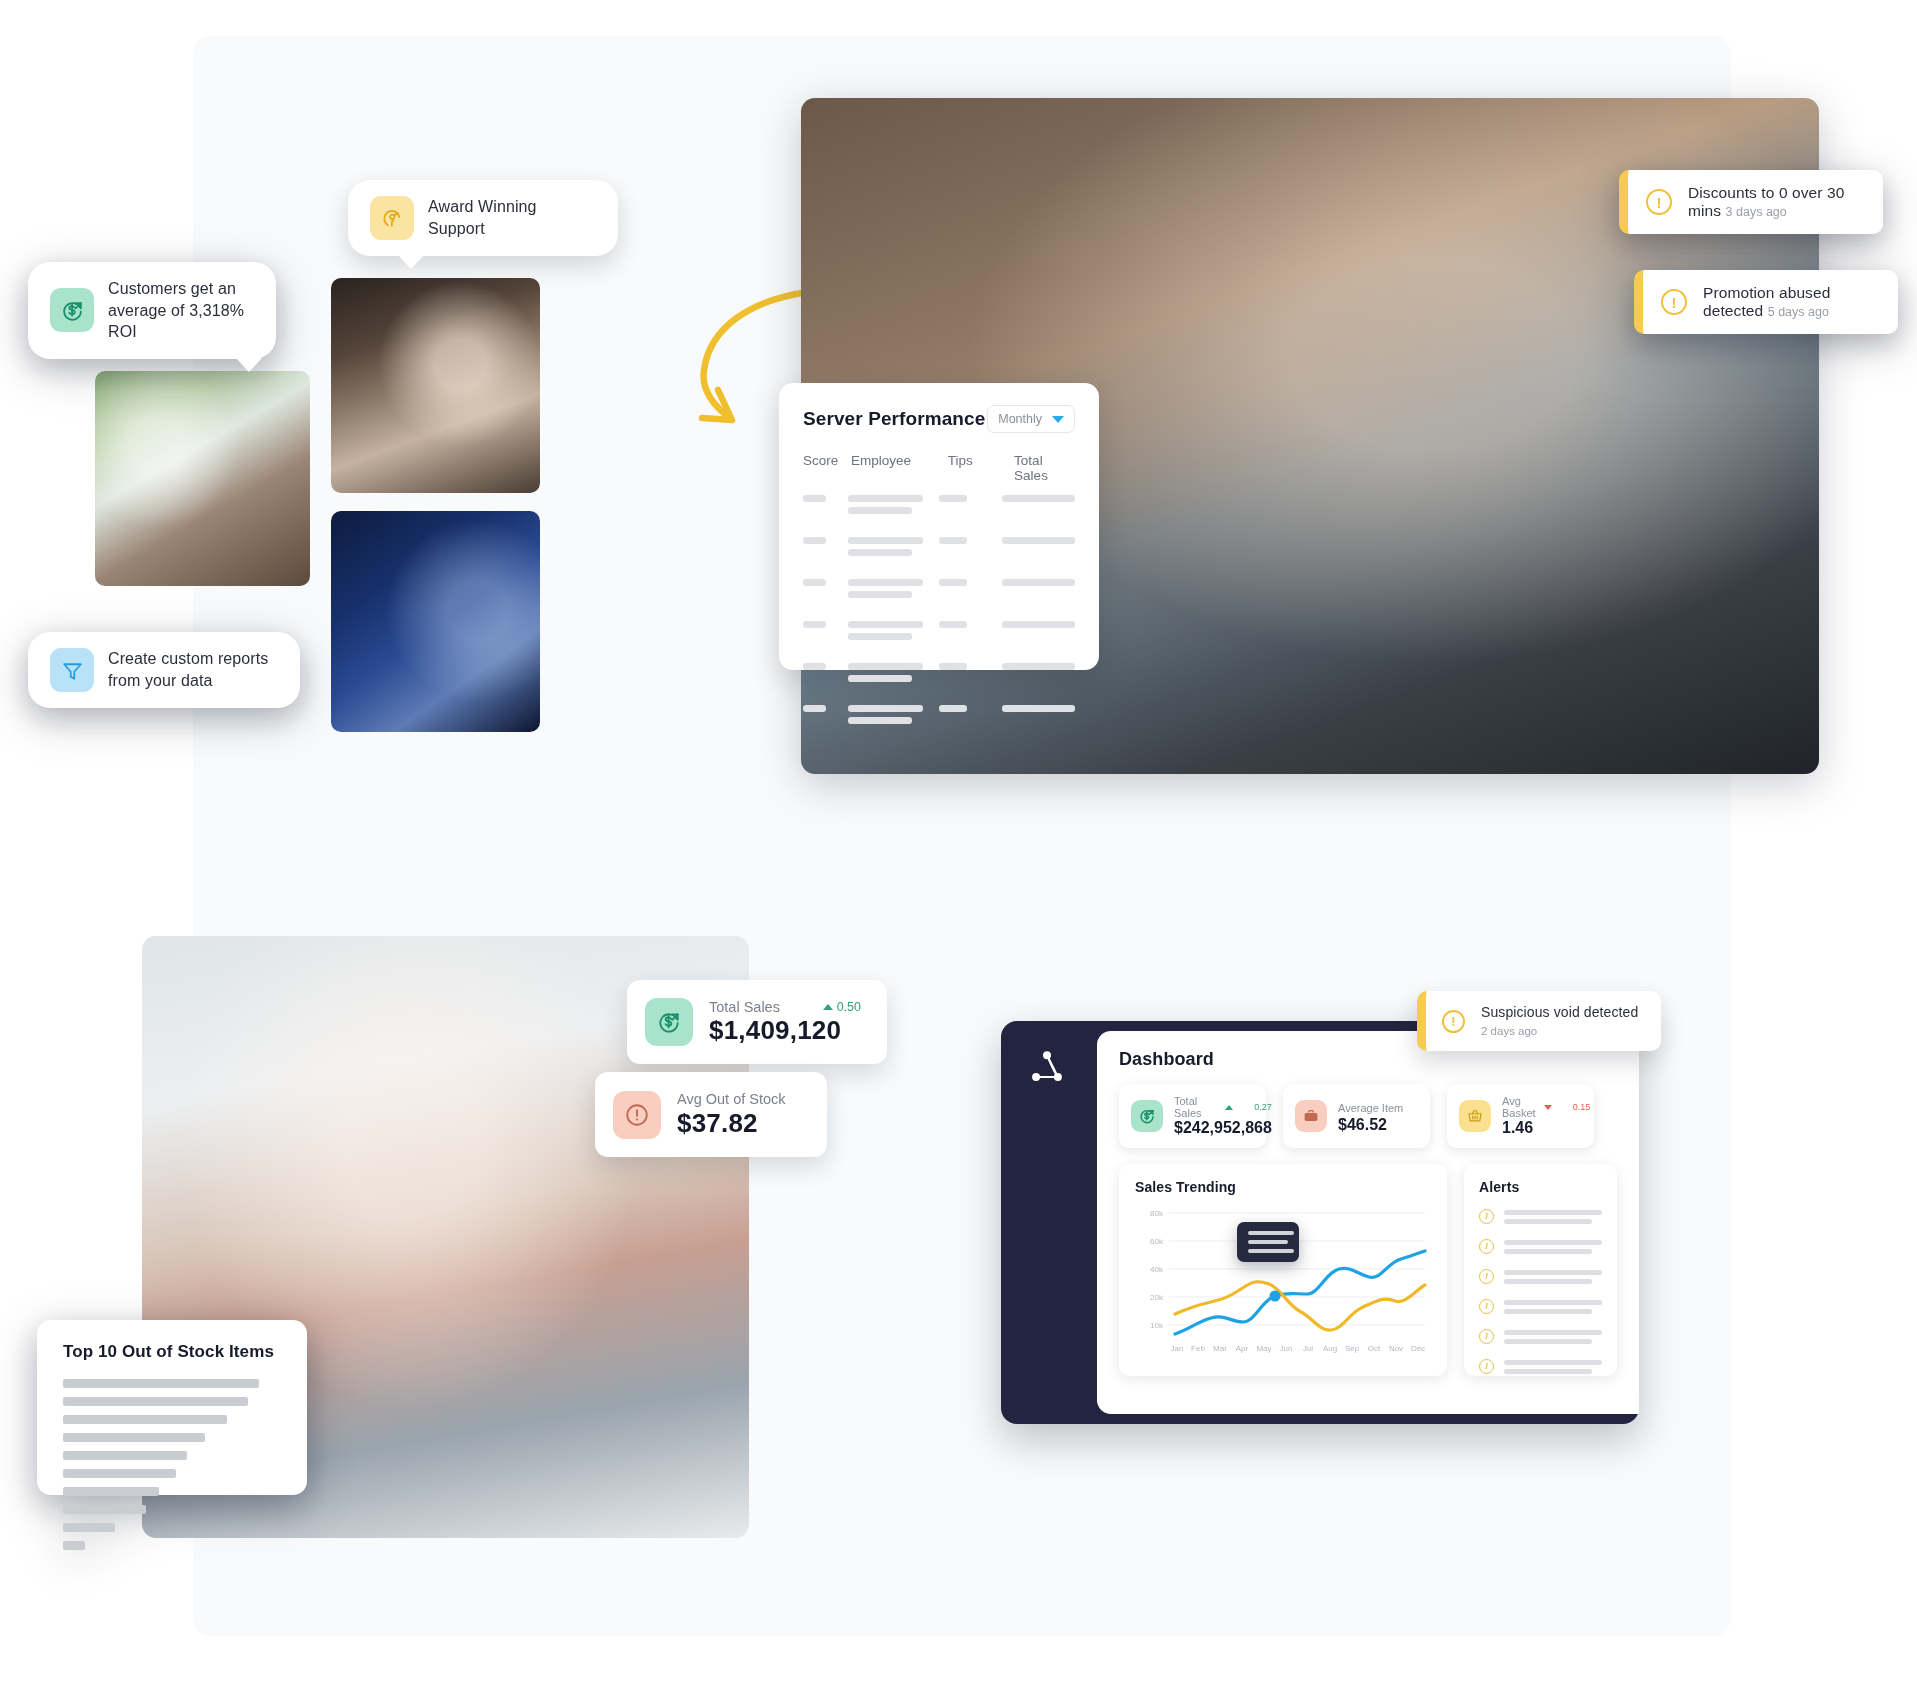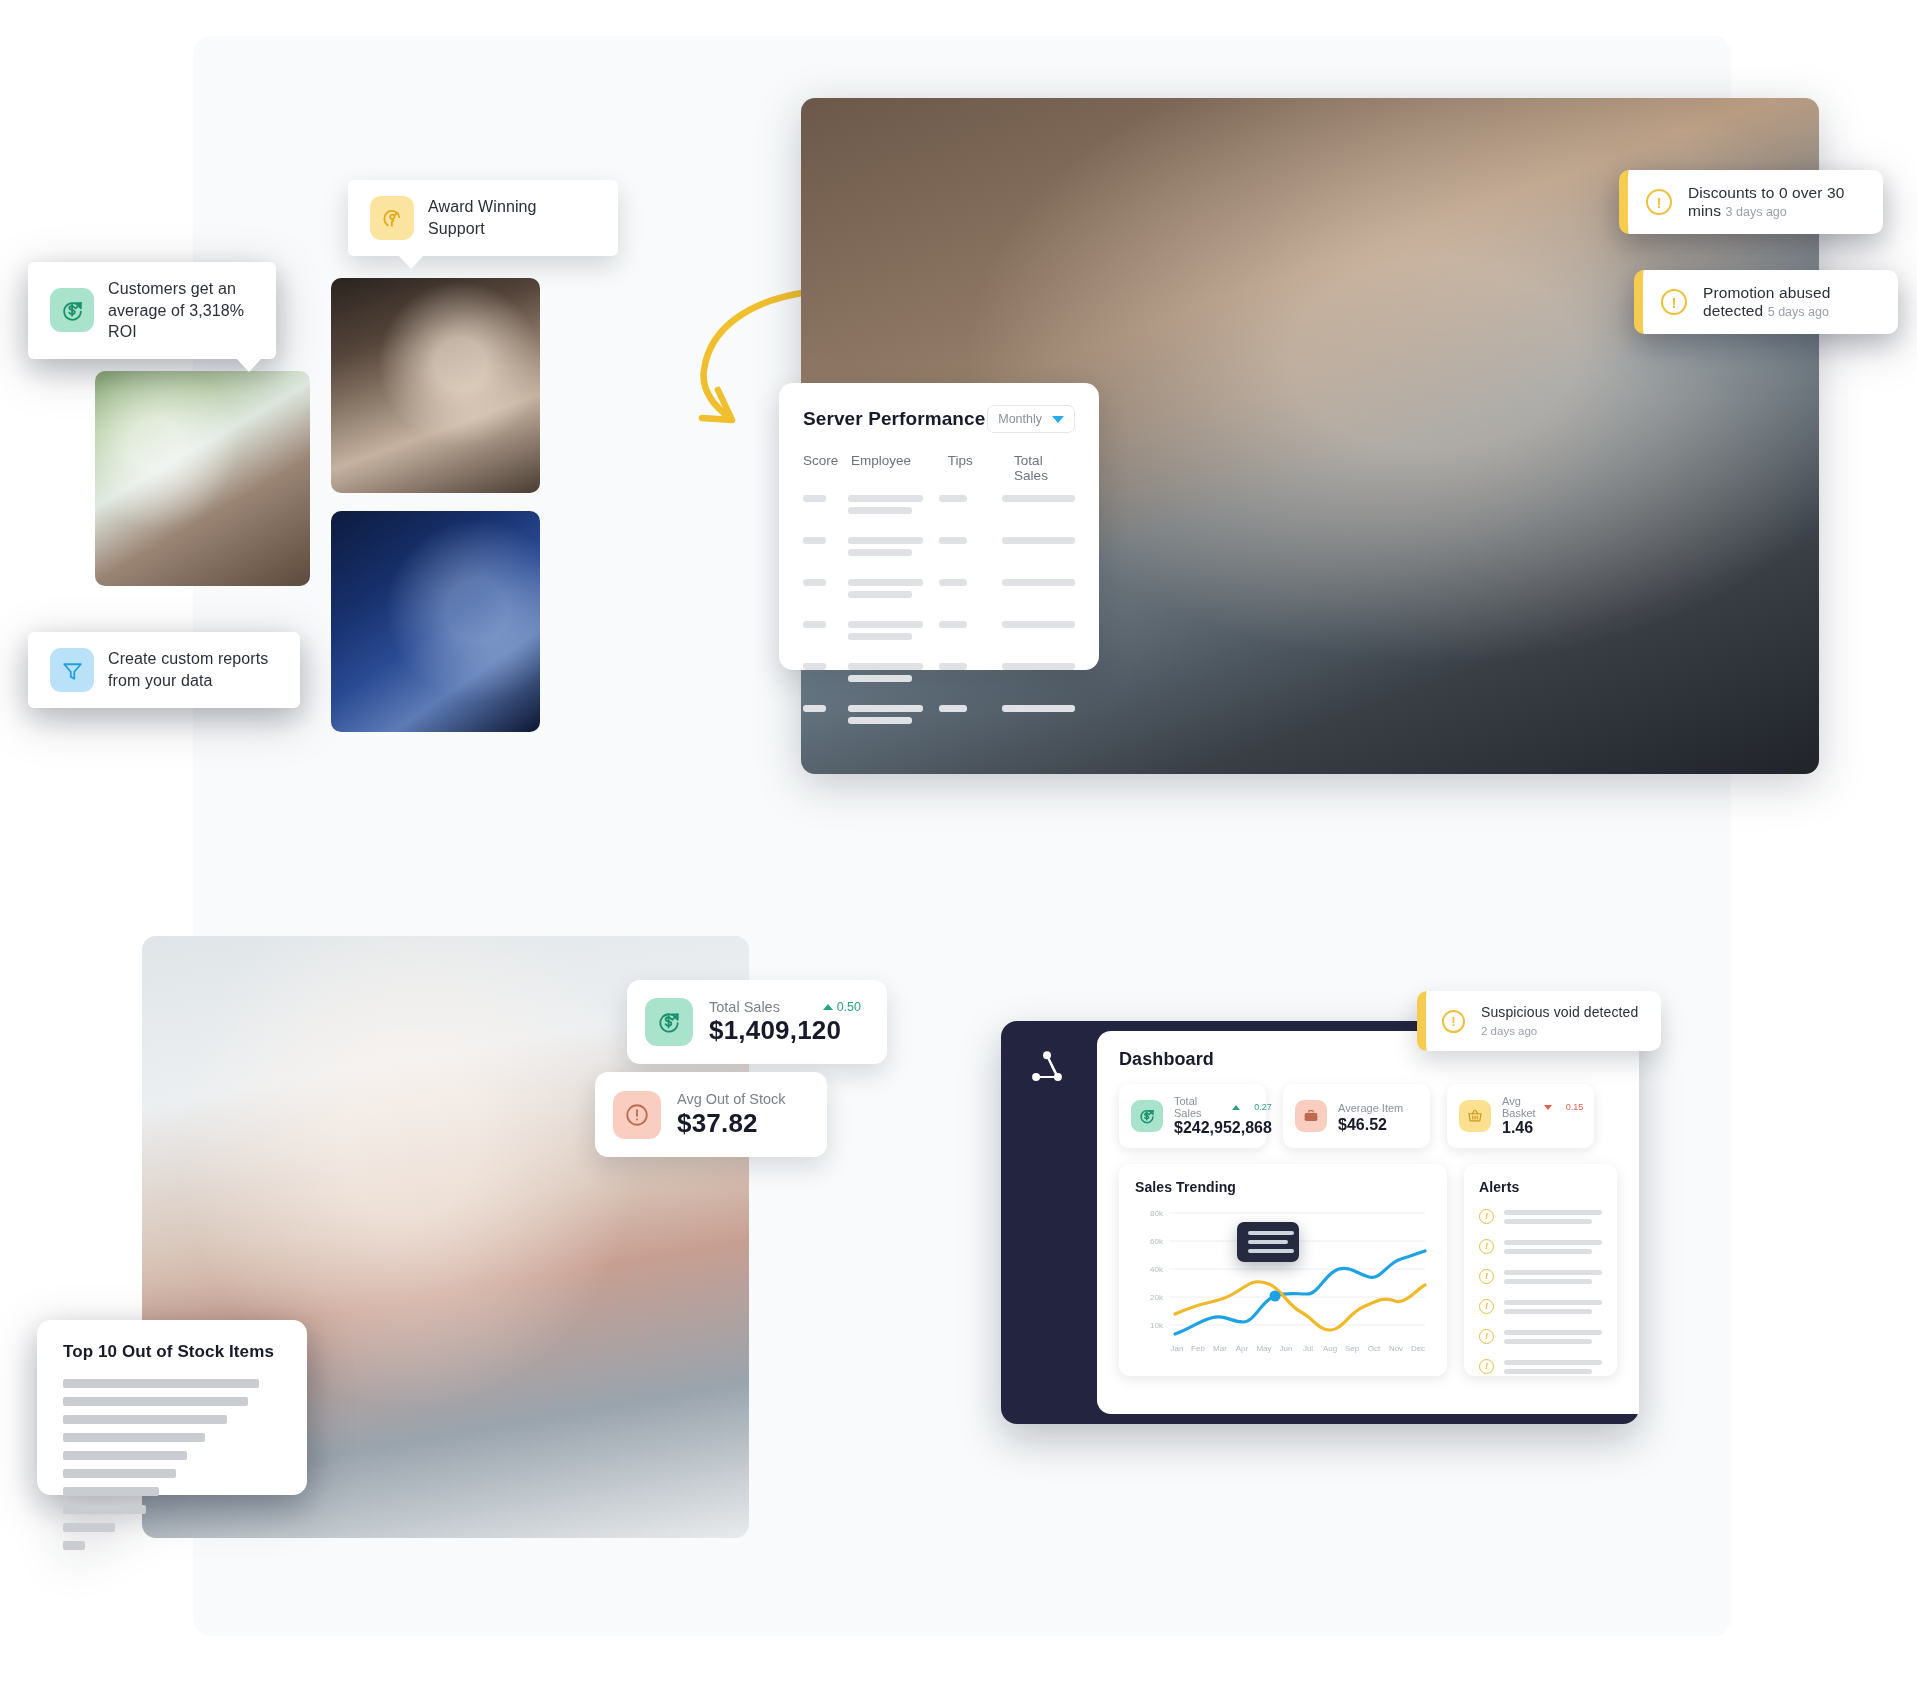--- a/index.html
+++ b/index.html
@@ -55,21 +55,21 @@
     background:
       radial-gradient(ellipse at 44% 34%, rgba(255,245,238,.55) 0 14%, transparent 48%),
       linear-gradient(170deg,#dfe5e8 0%, #eceff1 24%, #d8c5b8 46%, #c79f92 58%, #9aa4ad 78%, #e8ebed 100%);
   }
 
   
   .shadow-card { filter: drop-shadow(0 10px 22px rgba(12,20,40,.22)); }
 
   
   .bubble {
-    position:absolute; background:#fff; border-radius:6px;
+    position:absolute; background:#fff; border-radius:22px;
     display:flex; align-items:center; gap:14px; padding:16px 22px;
     box-shadow: 0 10px 26px rgba(16,24,40,.16);
   }
   .bubble .b-ic {
     width:44px; height:44px; border-radius:11px; flex:0 0 44px;
     display:flex; align-items:center; justify-content:center;
   }
   .bubble .b-tx {
     font-size:16px; line-height:1.35; color:#2b2f3a; letter-spacing:.1px; white-space:pre-line;
   }
@@ -126,21 +126,21 @@
   .device { position:absolute; background:#232540; border-radius:16px; box-shadow:0 16px 40px rgba(16,24,40,.25); }
   .dev-side { position:absolute; left:0; top:0; width:96px; height:100%; }
   .dev-body { position:absolute; background:#fff; border-radius:14px 0 0 14px; }
   .navline { height:7px; border-radius:3px; background:#6b7080; margin:0 0 14px 0; width:60px; }
   .navline.active { background:#2a7fc4; }
 
   .mini-metric { background:#fff; border-radius:10px; box-shadow:0 3px 12px rgba(16,24,40,.10); display:flex; align-items:center; gap:11px; padding:11px 12px; }
   .mini-metric .mi { width:32px;height:32px;border-radius:9px;flex:0 0 32px;display:flex;align-items:center;justify-content:center; }
   .mini-metric .ml { font-size:11px; color:#8b919b; }
   .mini-metric .mv { font-size:16px; font-weight:bold; color:#171b2b; margin-top:1px; }
-  .mini-delta { font-size:9px; display:inline-flex; align-items:center; gap:14px; }
+  .mini-delta { font-size:9px; display:inline-flex; align-items:center; gap:21px; }
 
   .panel { background:#fff; border-radius:11px; box-shadow:0 3px 14px rgba(16,24,40,.10); }
   .axis-lbl { font-size:8px; fill:#b3b8c0; }
 
   .alert-row { display:flex; align-items:center; gap:10px; margin-bottom:15px; }
   .alert-ic { width:15px;height:15px;border-radius:50%;border:1.4px solid #e9bf45;flex:0 0 15px; display:flex;align-items:center;justify-content:center;color:#e9bf45;font-size:9px;font-weight:bold;line-height:1;}
   .alert-sk { flex:1; }
   .alert-sk span { display:block; background:#dcdee2; border-radius:3px; height:5px; margin-bottom:4px; }
 
   .tooltip { background:#262a40; border-radius:7px; padding:9px 11px; box-shadow:0 6px 16px rgba(16,24,40,.3); }

